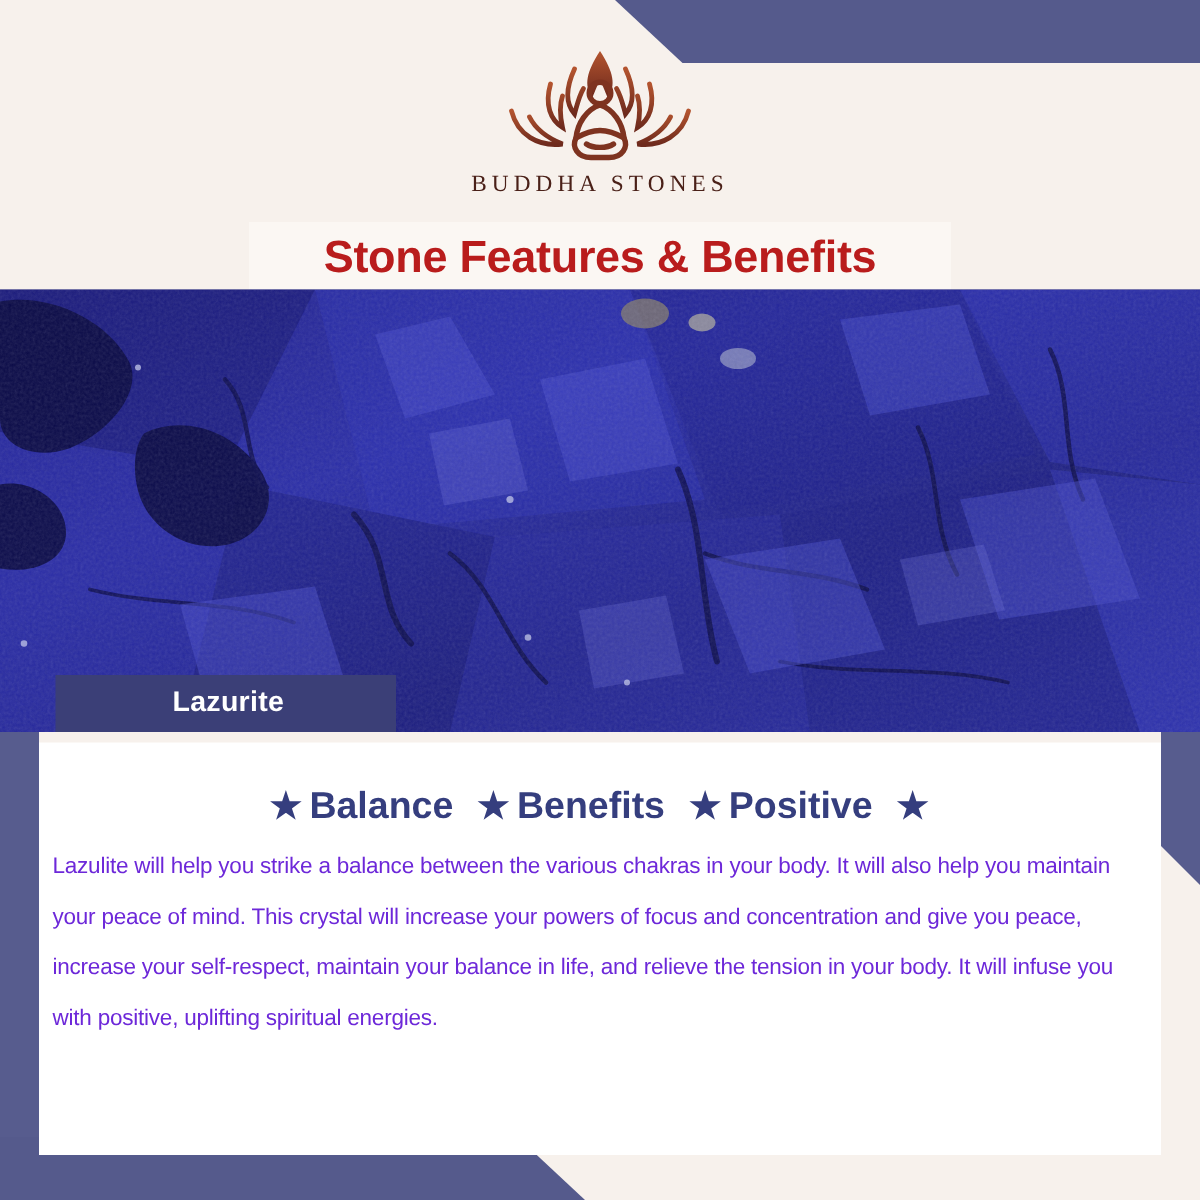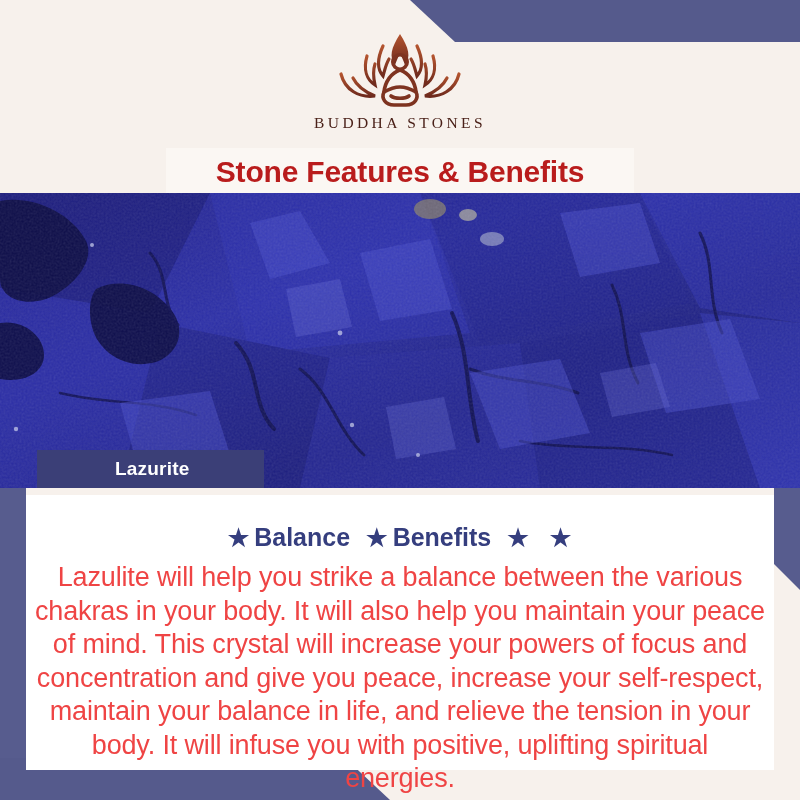--- a/index.html
+++ b/index.html
@@ -186,24 +186,24 @@
     color: #353e7e;
   }
   .kw + .kw { margin-left: 16px; }
   .kw.last .star { margin-right: 1px; }
 
   .body-copy {
     position: absolute;
     top: 73px;
     left: 9px;
     width: 730px;
-    font-size: 27px;
+    font-size: 15px;
     line-height: 33.5px;
-    color: #ef4444;
-    text-align: center;
+    color: #6d28d9;
+    text-align: left;
     letter-spacing: -0.15px;
   }
 </style>
 </head>
 <body>
 
 <div id="poster">
 
   <div class="frame-top"></div>
   <div class="frame-right"></div>
@@ -341,20 +341,21 @@
       <span class="kw">
         <span class="star">★</span>
         <span>Balance</span>
       </span>
       <span class="kw">
         <span class="star">★</span>
         <span>Benefits</span>
       </span>
       <span class="kw">
         <span class="star">★</span>
+        <span>Positive</span>
       </span>
       <span class="kw last">
         <span class="star">★</span>
       </span>
     </div>
 
     <div class="body-copy">Lazulite will help you strike a balance between the various chakras in your body. It will also help you maintain your peace of mind. This crystal will increase your powers of focus and concentration and give you peace, increase your self-respect, maintain your balance in life, and relieve the tension in your body. It will infuse you with positive, uplifting spiritual energies.</div>
   </div>
 
 </div>

